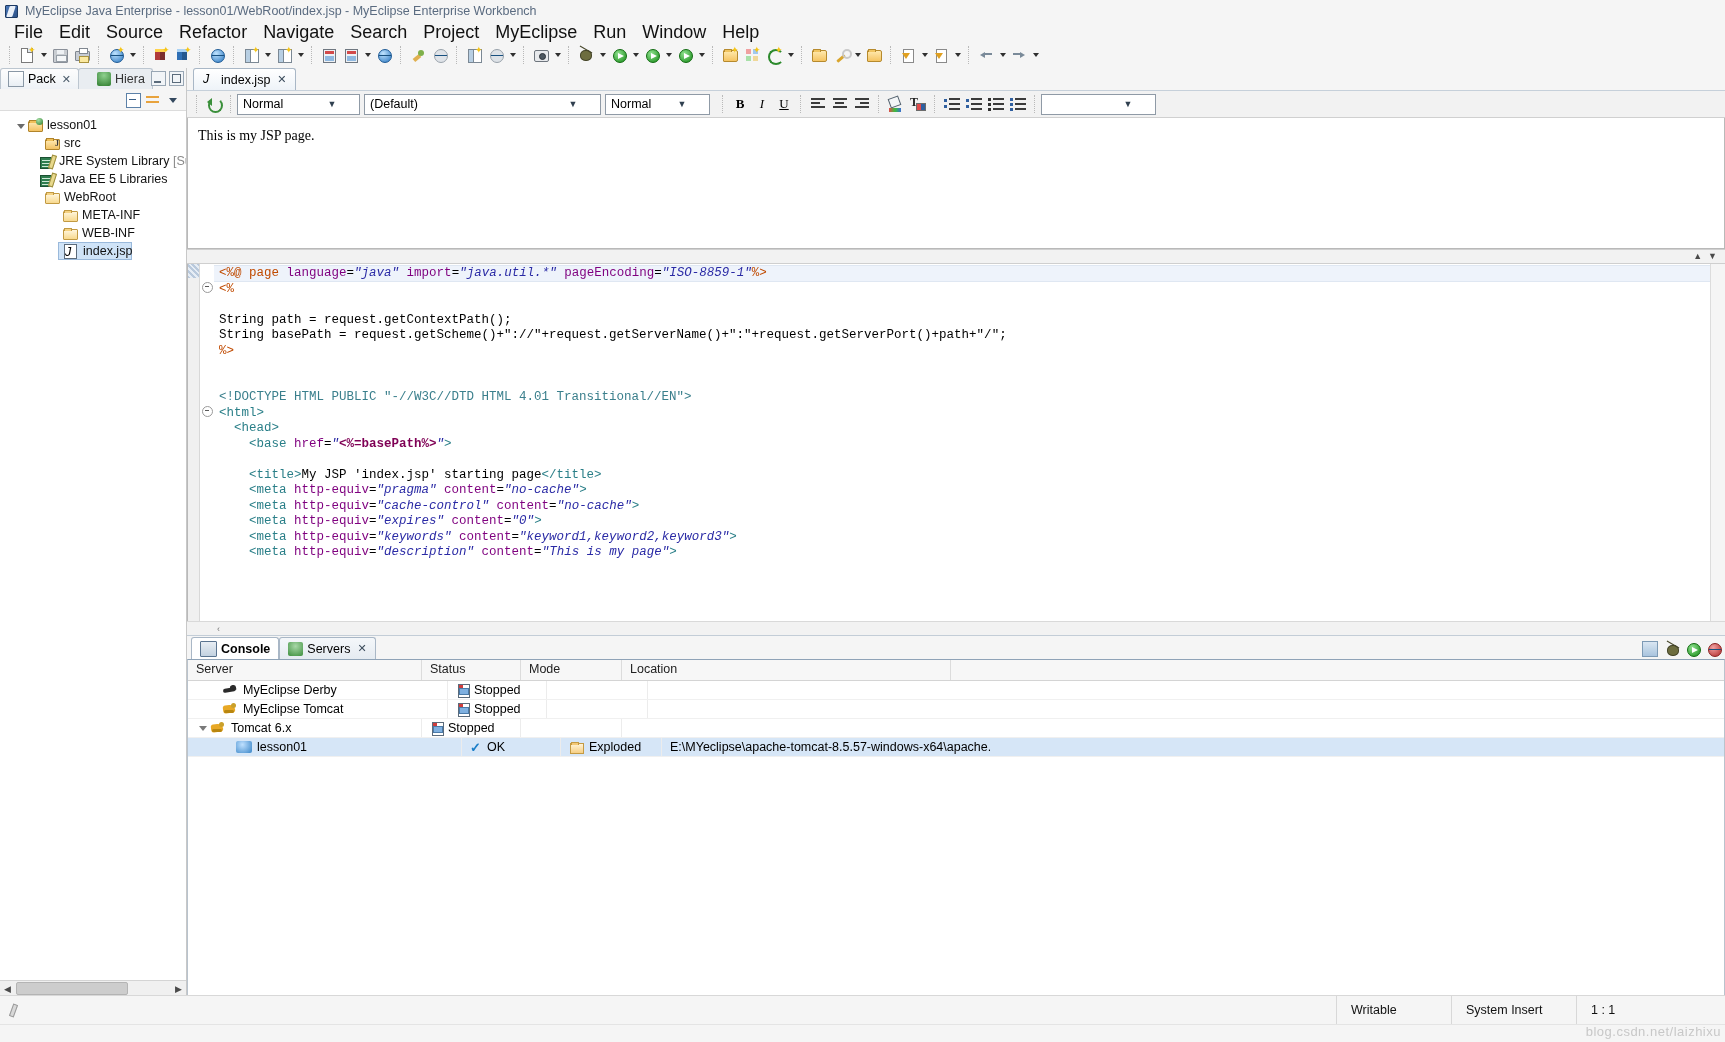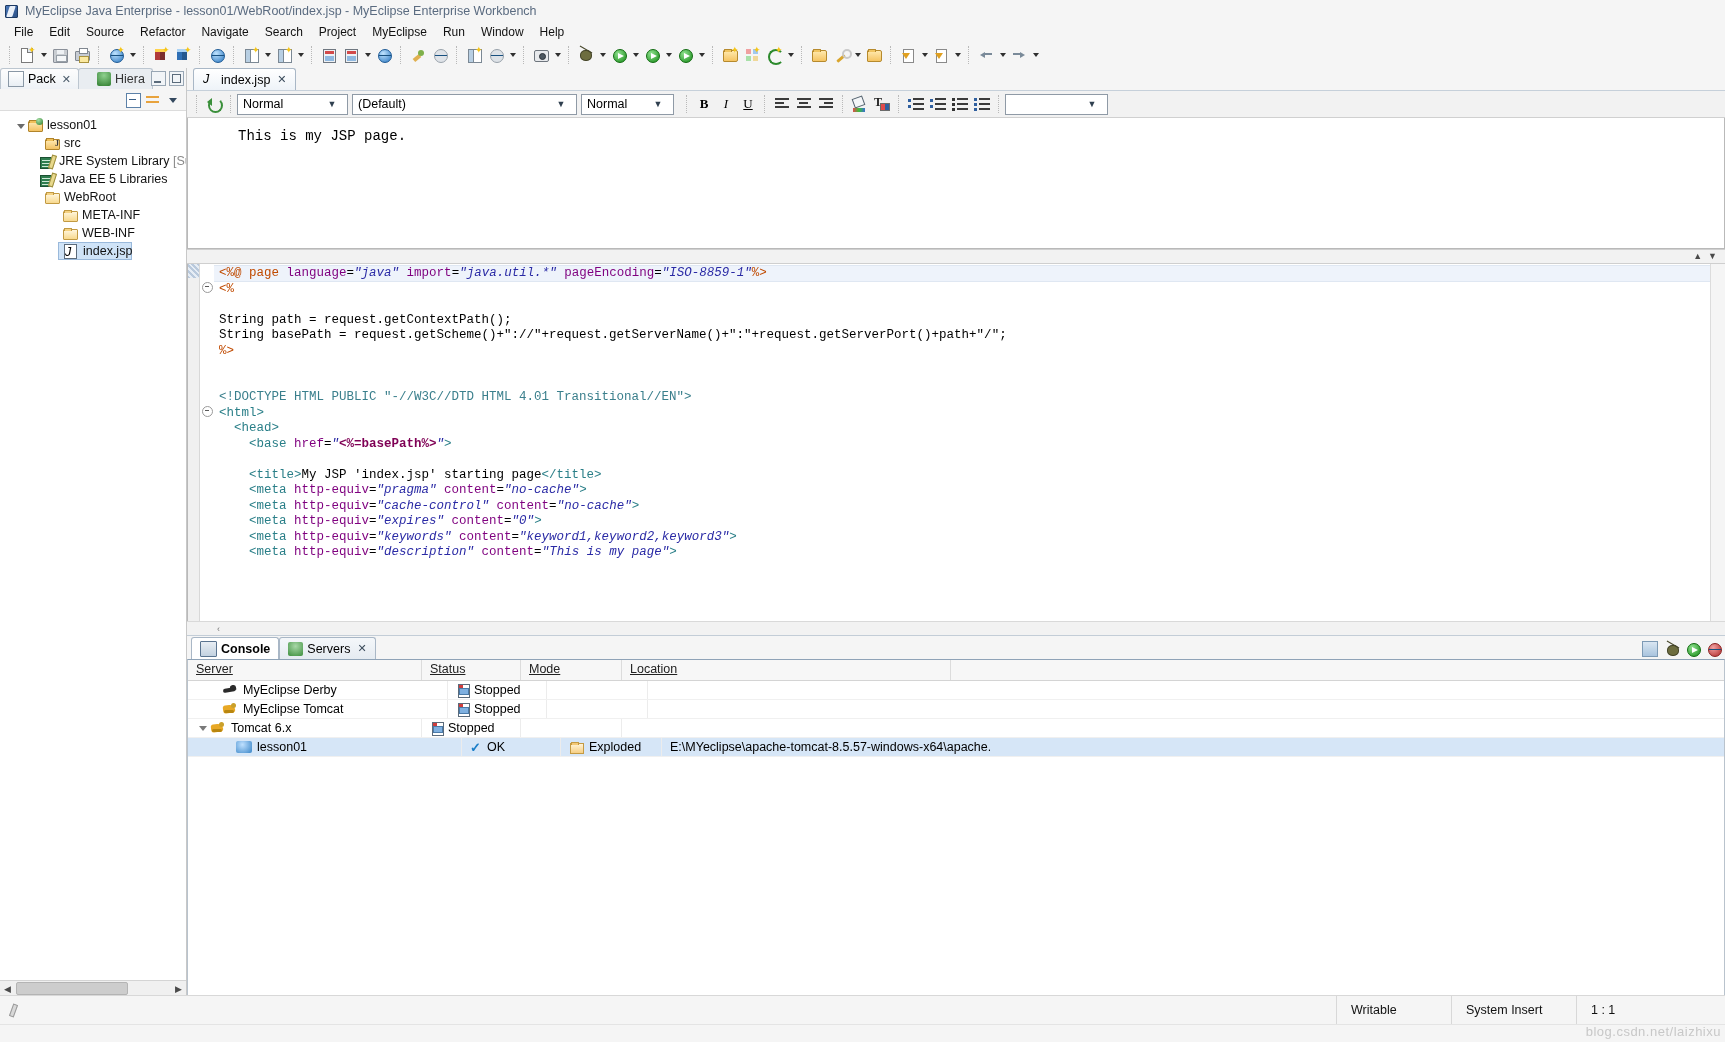--- a/index.html
+++ b/index.html
@@ -14,21 +14,21 @@
 
   
   .titlebar{height:22px;display:flex;align-items:center;padding-left:4px;background:#f5f5f5;}
   .titlebar .tb-icon{width:15px;height:15px;margin-right:6px;position:relative;flex:0 0 auto;}
   .tb-icon .sq{position:absolute;inset:1px;background:linear-gradient(135deg,#4a77b8,#2d5288);border:1px solid #1d3a63;border-radius:1px;}
   .tb-icon .sl{position:absolute;left:4px;top:2px;width:6px;height:11px;background:#eaf0f8;transform:skewX(-18deg);border-radius:1px;}
   .titlebar .tb-text{color:#5a6b80;font-size:12.5px;}
 
   
   .menubar{height:20px;display:flex;align-items:center;padding-left:6px;background:#f5f5f5;}
-  .menuitem{padding:1px 8px;font-size:12px;color:#111;cursor:default;}
+  .menuitem{padding:1px 8px;font-size:18px;color:#111;cursor:default;}
 
   
   .toolbar{height:26px;display:flex;align-items:center;padding:0 4px;background:#f5f5f5;border-bottom:1px solid #e2e2e2;}
   .tgroup{display:flex;align-items:center;height:22px;}
   .tsep{width:1px;height:18px;margin:0 5px;border-left:1px dotted #b9b9b9;}
   .tbtn{width:22px;height:22px;display:flex;align-items:center;justify-content:center;position:relative;}
   .tarrow{width:11px;height:22px;display:flex;align-items:center;justify-content:center;}
   .tarrow::after{content:"";border-left:3.5px solid transparent;border-right:3.5px solid transparent;border-top:4px solid #2f2f2f;}
   .ic{width:16px;height:16px;position:relative;display:block;}
 
@@ -144,21 +144,21 @@
         background:linear-gradient(#ffffff,#eef3f8);border:1px solid #a9b7c6;border-bottom:none;border-radius:3px 3px 0 0;}
   .etab .ei{width:15px;height:15px;margin-right:4px;position:relative;}
   .etab .closex{margin-left:7px;font-size:11px;color:#3d4d5d;}
 
   .fmtbar{height:26px;display:flex;align-items:center;background:#f2f2f2;border-top:1px solid #c6d0da;border-bottom:1px solid #d0d0d0;padding-left:4px;}
   .fsep{width:1px;height:18px;margin:0 5px;border-left:1px dotted #b9b9b9;}
   .refreshico{width:16px;height:16px;position:relative;}
   .refreshico::before{content:"";position:absolute;left:2px;top:2px;width:11px;height:11px;border:2px solid #3a8f3a;border-radius:50%;border-top-color:transparent;}
   .refreshico::after{content:"";position:absolute;left:1px;top:2px;border-top:4px solid transparent;border-bottom:4px solid transparent;border-right:5px solid #3a8f3a;}
   .combo{height:19px;background:#fff;border:1px solid #8f9aa6;display:flex;align-items:center;
-         padding:0 8px 0 5px;font-size:12.5px;justify-content:space-between;}
+         padding:0 20px 0 5px;font-size:12.5px;justify-content:space-between;}
   .combo .cv{overflow:hidden;white-space:nowrap;}
   .combo .carr{width:14px;text-align:center;color:#2f3f4f;font-size:9px;}
   .fbtn{width:22px;height:20px;display:flex;align-items:center;justify-content:center;font-size:13px;}
   .alignico{width:16px;height:12px;position:relative;}
   .alignico i{position:absolute;left:1px;height:2px;background:#3b3b3b;}
   .alignico i:nth-child(1){top:0;width:14px;}
   .alignico i:nth-child(2){top:4px;width:9px;}
   .alignico i:nth-child(3){top:8px;width:14px;}
   .alignico.ctr i:nth-child(2){left:3px;}
   .alignico.rgt i:nth-child(2){left:6px;}
@@ -167,21 +167,21 @@
   .listico i{position:absolute;left:5px;height:2px;width:11px;background:#3b3b3b;}
   .paintico{width:16px;height:16px;position:relative;}
   .paintico::before{content:"";position:absolute;left:1px;top:1px;width:9px;height:8px;border:1px solid #55636f;background:#f4f6f8;transform:rotate(-20deg);}
   .paintico i{position:absolute;left:1px;bottom:0;width:12px;height:4px;background:linear-gradient(90deg,#e04b4b,#3bbf3b,#3b6fd0);}
   .tcolor{width:16px;height:16px;position:relative;}
   .tcolor::before{content:"T";position:absolute;left:0;top:-1px;font:bold 12px "Liberation Serif",serif;color:#222;}
   .tcolor i{position:absolute;right:0;bottom:1px;width:8px;height:6px;background:linear-gradient(90deg,#e04b4b 50%,#2f5f9f 50%);border:1px solid #6b6b6b;}
 
   
   .design{height:120px;background:#fff;border:1px solid #b9b9b9;border-top:none;position:relative;padding:10px 0 0 10px;}
-  .design .dtext{font-family:Liberation Mono, monospace;font-size:14px;color:#000;margin-left:40px;}
+  .design .dtext{font-family:Liberation Serif, serif;font-size:14px;color:#000;}
   .splitbar{height:13px;background:#f2f2f2;border-top:1px solid #cfcfcf;border-bottom:1px solid #cfcfcf;position:relative;}
   .splitbar .arrows{position:absolute;right:8px;top:1px;display:flex;gap:6px;font-size:9px;color:#4a4a4a;}
 
   
   .srcwrap{flex:1;display:flex;min-height:0;background:#fff;border-left:1px solid #b9b9b9;}
   .gutter-sel{width:11px;background:#f0f0f0;border-right:1px solid #d8d8d8;position:relative;flex:0 0 11px;}
   .gutter-sel .marker{position:absolute;top:0px;left:0;width:11px;height:14px;
         background:repeating-linear-gradient(45deg,#b9c9dc 0 2px,#e6edf5 2px 4px);}
   .foldcol{width:14px;background:#fff;position:relative;flex:0 0 14px;}
   .foldcol .fold{position:absolute;width:9px;height:9px;border:1px solid #9a9a9a;border-radius:50%;background:#fff;}
@@ -212,21 +212,21 @@
   .btab{height:21px;display:flex;align-items:center;padding:0 8px;font-size:12.5px;
         background:#fff;border:1px solid #a9b7c6;border-bottom:none;border-radius:3px 3px 0 0;}
   .btab.inactive{background:linear-gradient(#f4f7fa,#e5ebf1);}
   .btab.bold{font-weight:bold;}
   .btab .bi{width:15px;height:14px;margin-right:4px;position:relative;}
   .btab .closex{margin-left:7px;font-size:11px;color:#3d4d5d;}
   .btabbtns{position:absolute;right:4px;bottom:2px;display:flex;align-items:center;gap:7px;}
 
   .stable{flex:1;background:#fff;border:1px solid #b9c3cd;border-top:1px solid #8fa3b7;display:flex;flex-direction:column;overflow:hidden;}
   .sthead{height:20px;display:flex;background:#f7f7f7;border-bottom:1px solid #d4d4d4;font-size:12.5px;}
-  .sthead div{padding:2px 0 0 8px;border-right:1px solid #dcdcdc;color:#222;text-decoration:underline;}
+  .sthead div{padding:2px 0 0 8px;border-right:1px solid #dcdcdc;color:#222;}
   .strow{height:18px;display:flex;align-items:center;font-size:12.5px;border-bottom:1px solid #f0f0f0;}
   .strow.selected{background:#d6e6f7;}
   .stc{padding-left:8px;display:flex;align-items:center;height:18px;overflow:hidden;white-space:nowrap;}
   .stc.brd{border-right:1px solid #ececec;}
   .srvico{width:16px;height:14px;margin-right:5px;position:relative;flex:0 0 16px;}
   .derby .d1{position:absolute;left:1px;top:5px;width:13px;height:4px;background:#2b2b2b;border-radius:2px;transform:rotate(-10deg);}
   .derby .d2{position:absolute;left:8px;top:2px;width:6px;height:5px;background:#2b2b2b;border-radius:50% 50% 0 0;transform:rotate(-10deg);}
   .tomcat .c1{position:absolute;left:1px;top:3px;width:12px;height:8px;background:#e8a825;border-radius:3px 6px 3px 3px;transform:rotate(-8deg);}
   .tomcat .c2{position:absolute;left:9px;top:1px;width:5px;height:5px;background:#caa02a;border-radius:50%;}
   .tomcat .c3{position:absolute;left:2px;top:8px;width:10px;height:3px;background:#b8860f;border-radius:2px;}

